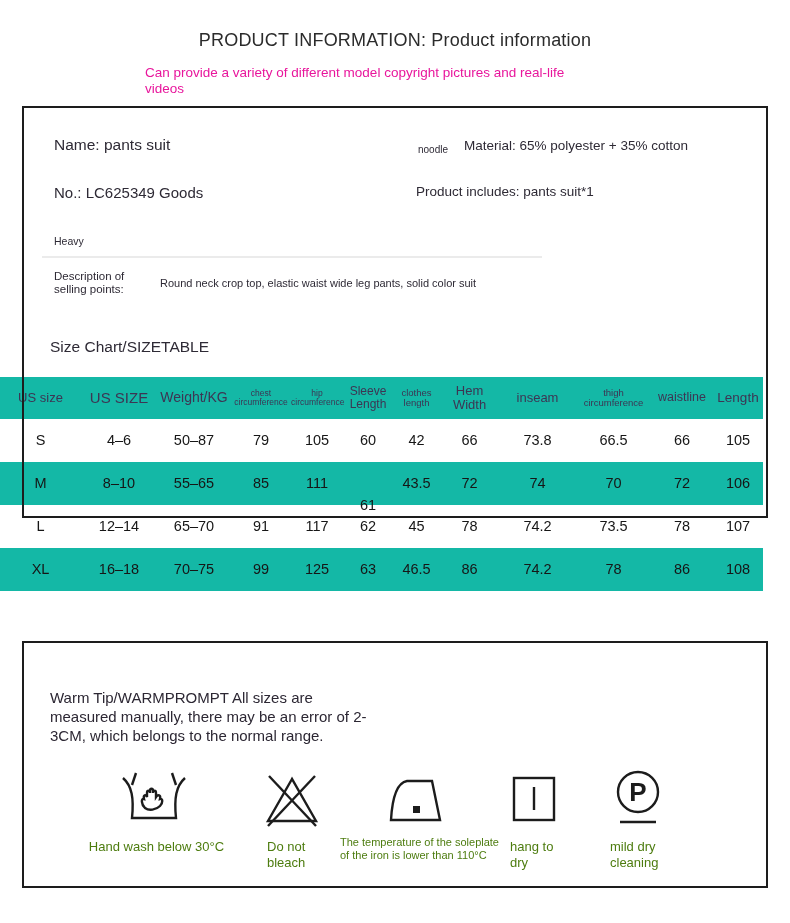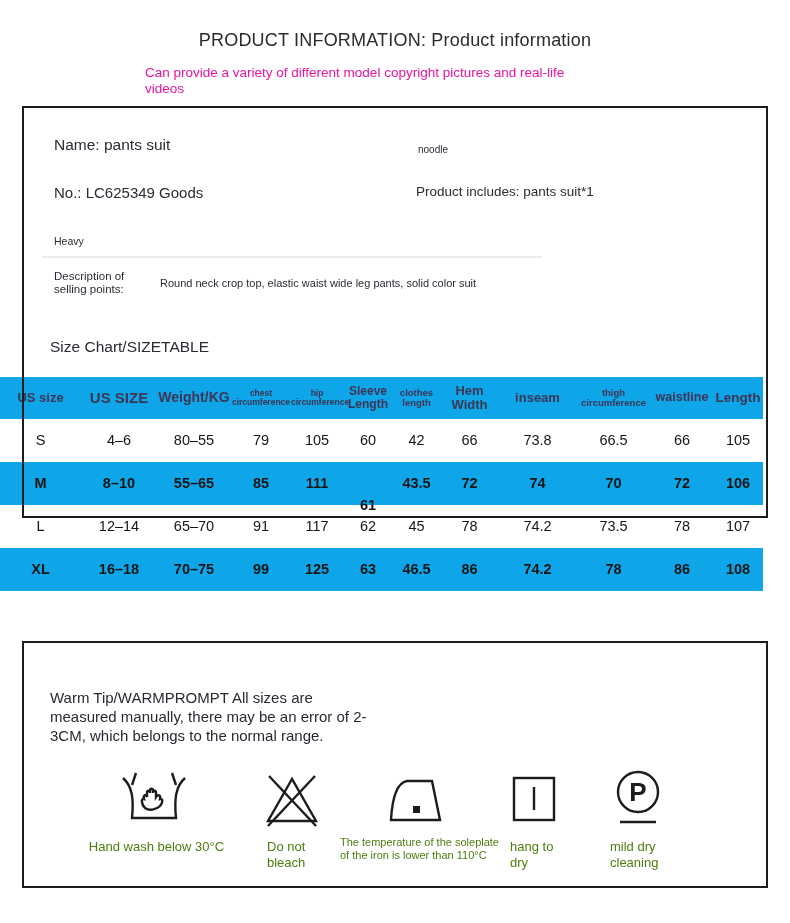--- a/index.html
+++ b/index.html
@@ -25,21 +25,21 @@
   .quantity-line  { left: 86px;  top: 121px; font-size: 15.5px; }
   .underline1     { left: 18px;  top: 148px; width: 500px; height: 2px; background: #ebebeb; }
   .desc-label     { left: 30px;  top: 162px; width: 96px; font-size: 11.5px; line-height: 1.15; }
   .desc-text      { left: 136px; top: 169px; font-size: 11px; }
   .size-heading   { left: 26px;  top: 230px; font-size: 15.5px; }
 
   #size-table { position: absolute; left: 0; top: 377px; width: 763px; z-index: 1; }
   .trow { display: flex; align-items: center; }
   .trow.header { height: 42px; }
   .trow.data { height: 43px; font-size: 14.5px; color: #161616; }
-  .band { background: #0ea5e9; font-weight: bold; }
+  .band { background: #14b8a6; }
   .tcell { text-align: center; line-height: 1.1; overflow: visible; }
   .trow.header .tcell { color: #3d3553; }
 
   .warm-tip { position: absolute; left: 26px; top: 46px; width: 330px;
               font-size: 15px; line-height: 1.25; color: #2c2733; }
 
   .care-item { position: absolute; }
   .care-icon { position: absolute; }
   .care-label { position: absolute; color: #4d7c0f; }
   svg.glyph path, svg.glyph rect.o, svg.glyph line, svg.glyph circle, svg.glyph polygon
@@ -62,21 +62,21 @@
       <div class="tcell" style="width: 47px; font-size: 9.5px;">clothes length</div>
       <div class="tcell" style="width: 59px; font-size: 13px;">Hem Width</div>
       <div class="tcell" style="width: 77px; font-size: 13px;">inseam</div>
       <div class="tcell" style="width: 75px; font-size: 9.5px;">thigh circumference</div>
       <div class="tcell" style="width: 62px; font-size: 12.5px;">waistline</div>
       <div class="tcell" style="width: 50px; font-size: 13.5px;">Length</div>
     </div>
     <div class="trow data">
       <div class="tcell" style="width: 81px;">S</div>
       <div class="tcell" style="width: 76px;">4–6</div>
-      <div class="tcell" style="width: 74px;">80–55</div>
+      <div class="tcell" style="width: 74px;">50–87</div>
       <div class="tcell" style="width: 60px;">79</div>
       <div class="tcell" style="width: 52px;">105</div>
       <div class="tcell" style="width: 50px;">60</div>
       <div class="tcell" style="width: 47px;">42</div>
       <div class="tcell" style="width: 59px;">66</div>
       <div class="tcell" style="width: 77px;">73.8</div>
       <div class="tcell" style="width: 75px;">66.5</div>
       <div class="tcell" style="width: 62px;">66</div>
       <div class="tcell" style="width: 50px;">105</div>
     </div>
@@ -120,20 +120,21 @@
       <div class="tcell" style="width: 77px;">74.2</div>
       <div class="tcell" style="width: 75px;">78</div>
       <div class="tcell" style="width: 62px;">86</div>
       <div class="tcell" style="width: 50px;">108</div>
     </div>
   </div>
 
 <div class="box box1">
   <div class="abs name-line">Name: pants suit</div>
   <div class="abs material-note">noodle</div>
+  <div class="abs material-line">Material: 65% polyester + 35% cotton</div>
   <div class="abs no-line">No.: LC625349 Goods</div>
   <div class="abs includes-line">Product includes: pants suit*1</div>
   <div class="abs weight-note">Heavy</div>
   <div class="abs underline1"></div>
   <div class="abs desc-label">Description of selling points:</div>
   <div class="abs desc-text">Round neck crop top, elastic waist wide leg pants, solid color suit</div>
   <div class="abs size-heading">Size Chart/SIZETABLE</div>
 </div>
 
 <div class="box box2">

